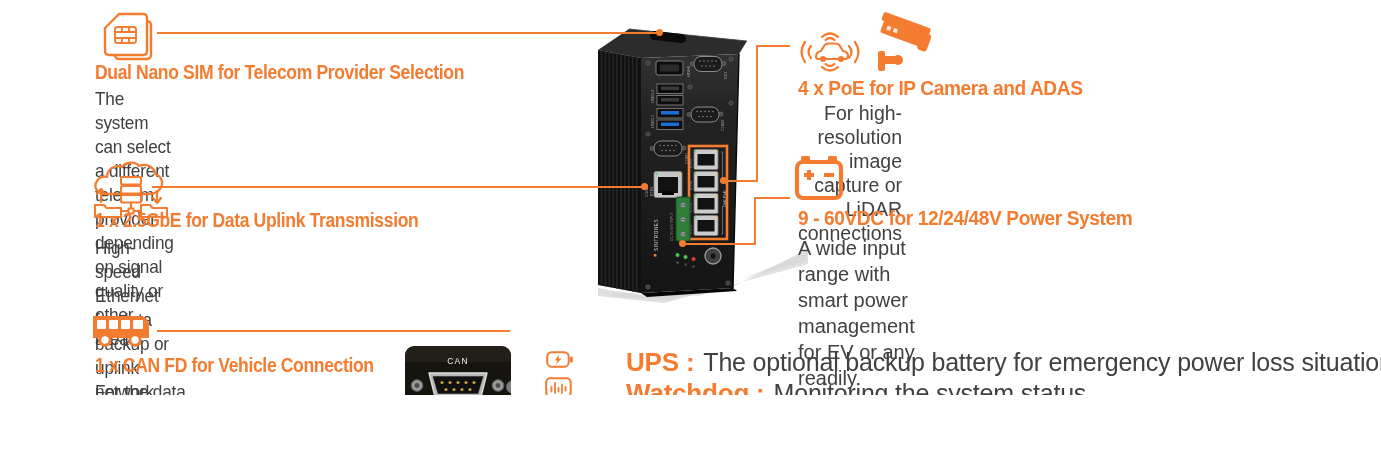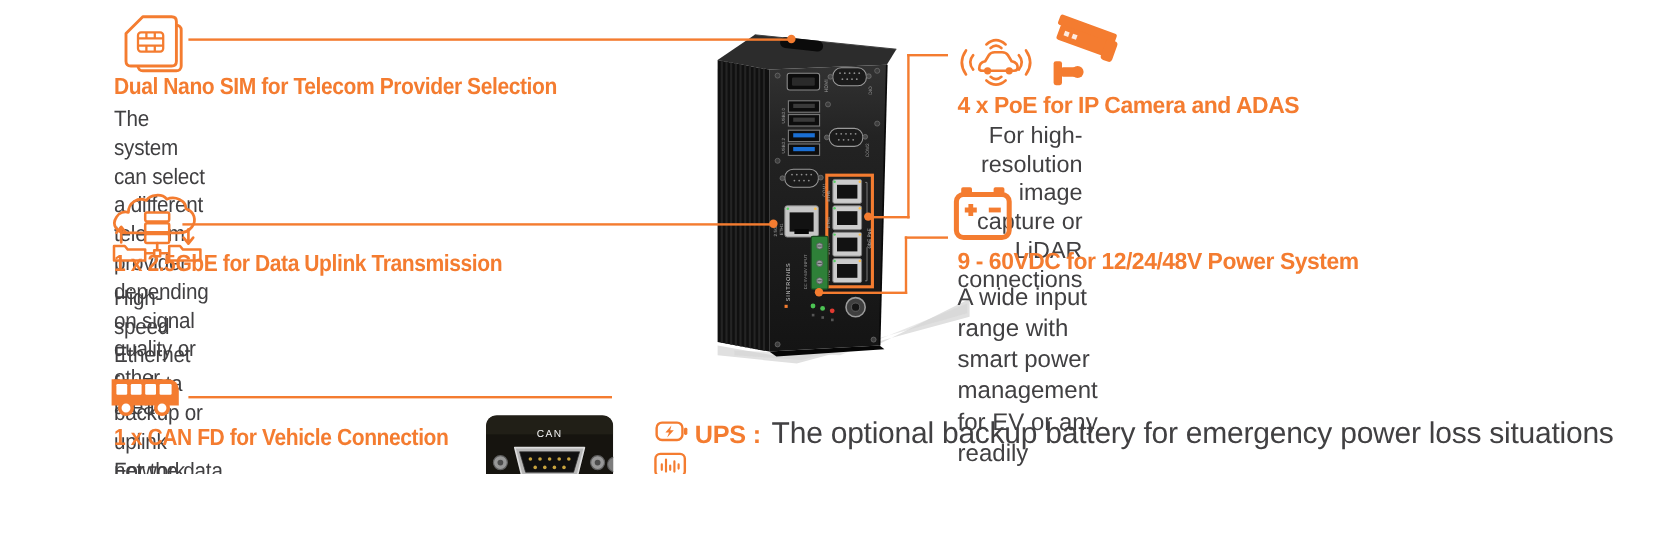--- a/index.html
+++ b/index.html
@@ -16,21 +16,21 @@
   .title.r{transform:scaleX(0.98);}
   .body{
     position:absolute;color:var(--ink);font-size:18.5px;line-height:24px;
     letter-spacing:-0.2px;white-space:pre-line;transform:scaleX(0.93);transform-origin:0 0;
   }
   .body.r{transform:none;font-size:19.5px;line-height:24px;letter-spacing:0;}
   .body.r3{transform:none;font-size:20px;line-height:26px;letter-spacing:0;}
   .cline{position:absolute;background:var(--accent);}
   .cdot{position:absolute;width:7px;height:7px;border-radius:50%;background:var(--accent);}
   .inforow{position:absolute;display:flex;align-items:baseline;gap:9px;white-space:nowrap;}
-  .inforow .lbl{color:var(--accent);font-weight:bold;font-size:21px;letter-spacing:-0.2px;}
+  .inforow .lbl{color:var(--accent);font-weight:bold;font-size:26px;letter-spacing:-0.2px;margin-left:47px;}
   .inforow .txt{color:var(--ink);font-size:25px;letter-spacing:-0.2px;}
   svg{display:block;overflow:visible;}
 </style>
 </head>
 <body>
 
 <div id="canvas">
 
   <div class="abs" style="left:0;top:0;width:1px;height:1px;">
     <svg class="abs" style="left:98px;top:12px;" width="60" height="50" viewBox="0 0 60 50">
@@ -388,14 +388,18 @@
     <span class="lbl">UPS :</span>
     <span class="txt">The optional backup battery for emergency power loss situations</span>
   </div>
 
   <svg class="abs" style="left:545px;top:377px;" width="27" height="28" viewBox="0 0 27 28">
     <rect x="1.2" y="1.2" width="24.5" height="18.5" rx="4" fill="none" stroke="#f47c30" stroke-width="2"></rect>
     <path d="M6.5,14.5 V10 M10,16 V6 M13.5,14.5 V11 M17,16 V7.5 M20.5,13.5 V10" stroke="#f47c30" stroke-width="1.8" stroke-linecap="round" fill="none"></path>
     <rect x="11.5" y="20" width="4" height="3.5" fill="#f47c30"></rect>
     <rect x="6.5" y="24" width="14" height="2.6" rx="1.3" fill="#f47c30"></rect>
   </svg>
+  <div class="inforow" style="left:579px;top:378px;">
+    <span class="lbl">Watchdog :</span>
+    <span class="txt">Monitoring the system status</span>
+  </div>
 
 </div>
 
 </body></html>

